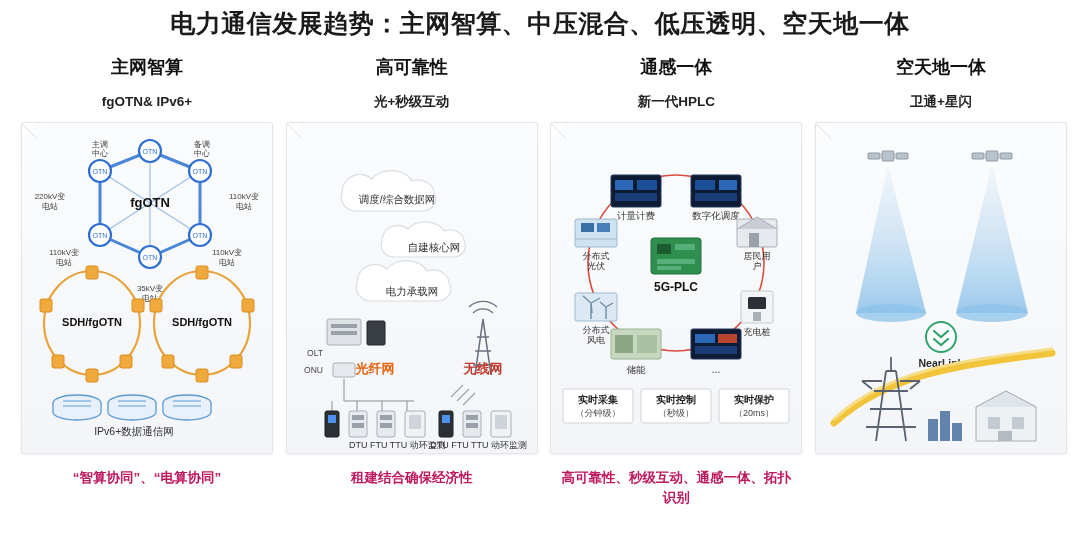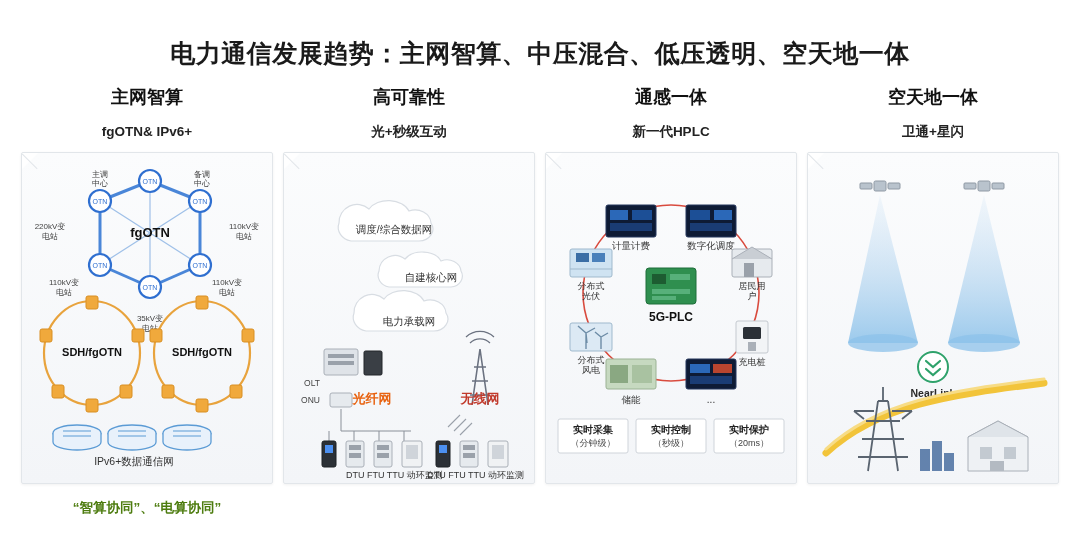--- a/index.html
+++ b/index.html
@@ -14,28 +14,27 @@
     color: #2b2b2b;
     overflow: hidden;
     position: relative;
   }
   .page-title {
     text-align: center;
     font-size: 25px;
     font-weight: bold;
     color: #1a1a1a;
     letter-spacing: 0.5px;
-    padding-top: 30px;
+    padding-top: 8px;
     line-height: 1.2;
-    margin-top: 8px;
   }
   .columns {
     display: flex;
     justify-content: space-between;
-    padding: 18px 22px 0 22px;
+    padding: 18px 14px 0 22px;
     box-sizing: border-box;
   }
   .col {
     width: 250px;
     display: flex;
     flex-direction: column;
     align-items: center;
   }
   .col-title {
     font-size: 18px;
@@ -79,21 +78,21 @@
     width: 22px; height: 1px;
     background: #e2e6ea;
     transform: rotate(45deg);
     transform-origin: left top;
     z-index: 6;
   }
   .col-caption {
     margin-top: 14px;
     font-size: 13.5px;
     font-weight: bold;
-    color: #4d7c0f;
+    color: #be185d;
     text-align: center;
     line-height: 1.45;
     max-width: 240px;
   }
   svg { display: block; }
   .tiny { font-size: 7px; }
 </style>
 </head>
 <body>
 
@@ -270,20 +269,21 @@
           <rect x="176" y="288" width="18" height="26" rx="2" fill="#e6eaee" stroke="#aab0b8"></rect>
           <rect x="179" y="292" width="12" height="5" fill="#9aa1aa"></rect>
           <rect x="179" y="300" width="12" height="5" fill="#9aa1aa"></rect>
           <rect x="204" y="288" width="20" height="26" rx="2" fill="#f0f2f4" stroke="#aab0b8"></rect>
           <rect x="208" y="292" width="12" height="14" fill="#cfd4da"></rect>
         </g>
         <text x="62" y="325" text-anchor="start" font-size="9" fill="#333" font-family="Liberation Sans, sans-serif">DTU FTU  TTU 动环监测</text>
         <text x="240" y="325" text-anchor="end" font-size="9" fill="#333" font-family="Liberation Sans, sans-serif">DTU FTU  TTU  动环监测</text>
       </svg>
     </div>
+    <div class="col-caption">租建结合确保经济性</div>
   </div>
 
   <div class="col">
     <div class="col-title">通感一体</div>
     <div class="col-sub">新一代HPLC</div>
     <div class="panel">
       <svg width="250" height="330" viewBox="0 0 250 330">
 
         <circle cx="125" cy="140" r="88" fill="none" stroke="#d94b3e" stroke-width="1.6"></circle>
 
@@ -364,20 +364,21 @@
           <rect x="168" y="266" width="70" height="34" rx="2" fill="#ffffff" stroke="#cfd4da"></rect>
         </g>
         <text x="47" y="280" text-anchor="middle" font-size="10" font-weight="bold" fill="#222" font-family="Liberation Sans, sans-serif">实时采集</text>
         <text x="47" y="293" text-anchor="middle" font-size="9" fill="#444" font-family="Liberation Sans, sans-serif">（分钟级）</text>
         <text x="125" y="280" text-anchor="middle" font-size="10" font-weight="bold" fill="#222" font-family="Liberation Sans, sans-serif">实时控制</text>
         <text x="125" y="293" text-anchor="middle" font-size="9" fill="#444" font-family="Liberation Sans, sans-serif">（秒级）</text>
         <text x="203" y="280" text-anchor="middle" font-size="10" font-weight="bold" fill="#222" font-family="Liberation Sans, sans-serif">实时保护</text>
         <text x="203" y="293" text-anchor="middle" font-size="9" fill="#444" font-family="Liberation Sans, sans-serif">（20ms）</text>
       </svg>
     </div>
+    <div class="col-caption">高可靠性、秒级互动、通感一体、拓扑识别</div>
   </div>
 
   <div class="col">
     <div class="col-title">空天地一体</div>
     <div class="col-sub">卫通+星闪</div>
     <div class="panel">
       <svg width="250" height="330" viewBox="0 0 250 330">
         <defs>
           <linearGradient id="beam" x1="0" y1="0" x2="0" y2="1">
             <stop offset="0%" stop-color="#bcd9f2" stop-opacity="0.15"></stop>

